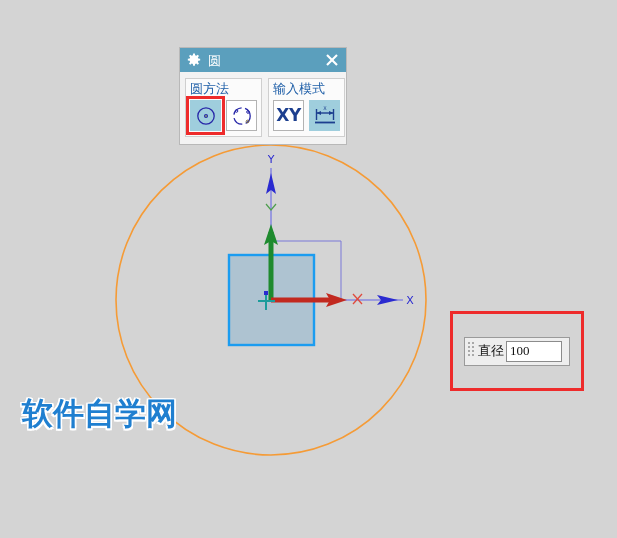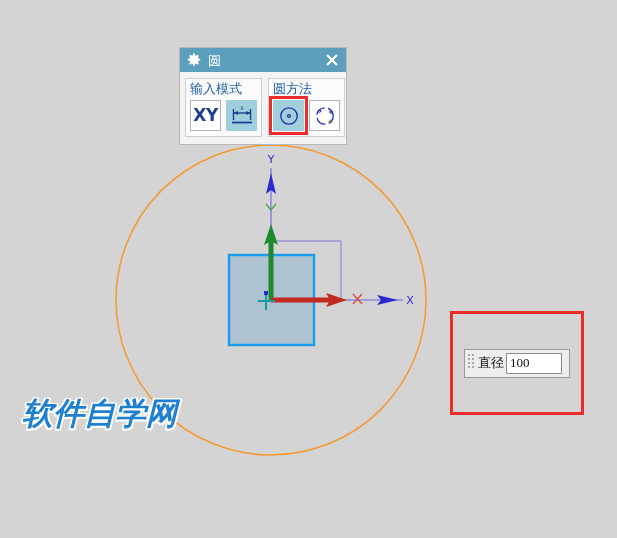--- a/index.html
+++ b/index.html
@@ -22,21 +22,20 @@
     width: 617px; height: 538px;
   }
 
   
   #watermark {
     position: absolute;
     left: 22px;
     top: 396px;
     width: 160px;
     user-select: none;
-    font-style: italic;
   }
   #watermark .wm-cn {
     font-size: 31px;
     font-weight: bold;
     color: #1f7fd0;
     letter-spacing: 0px;
     line-height: 34px;
     text-shadow:
       -1.5px -1.5px 0 #fff, 1.5px -1.5px 0 #fff,
       -1.5px  1.5px 0 #fff, 1.5px  1.5px 0 #fff,
@@ -143,21 +142,21 @@
     line-height: 17px;
     letter-spacing: -0.5px;
   }
 
   
   #diameter-panel {
     position: absolute;
     left: 450px;
     top: 311px;
     width: 134px;
-    height: 104px;
+    height: 80px;
     box-sizing: border-box;
     border: 3px solid #ee2b2b;
     background: #d4d4d4;
     display: flex;
     align-items: center;
     justify-content: center;
   }
   #diameter-inner {
     width: 106px;
     height: 29px;
@@ -253,59 +252,59 @@
     <span id="dialog-title-text">圆</span>
     <svg id="dialog-close" viewBox="0 0 16 16">
       <line x1="3" y1="3" x2="13" y2="13" stroke="#ffffff" stroke-width="2.1"></line>
       <line x1="13" y1="3" x2="3" y2="13" stroke="#ffffff" stroke-width="2.1"></line>
     </svg>
   </div>
 
   <div id="dialog-body">
 
     <div class="group-box">
+      <div class="group-label">圆方法</div>
+      <div class="btn-row">
+
+        <div class="tool-btn selected highlight-box">
+          <svg width="24" height="24" viewBox="0 0 24 24">
+            <circle cx="12" cy="12" r="8.2" fill="none" stroke="#2727a8" stroke-width="1.3"></circle>
+            <circle cx="12" cy="12" r="1.5" fill="none" stroke="#2727a8" stroke-width="1.1"></circle>
+            <circle cx="12" cy="12" r="0.8" fill="#5a5a2a"></circle>
+          </svg>
+        </div>
+
+        <div class="tool-btn">
+          <svg width="24" height="24" viewBox="0 0 24 24">
+            <circle cx="12" cy="12" r="8.2" fill="none" stroke="#2727a8" stroke-width="1.3" stroke-dasharray="11 3.5" stroke-dashoffset="2"></circle>
+            <circle cx="6.5" cy="7" r="1.3" fill="none" stroke="#2727a8" stroke-width="1"></circle>
+            <circle cx="18" cy="8" r="1.3" fill="none" stroke="#2727a8" stroke-width="1"></circle>
+            <circle cx="17.5" cy="17.5" r="1.3" fill="none" stroke="#7a6a3a" stroke-width="1"></circle>
+          </svg>
+        </div>
+      </div>
+    </div>
+
+    <div class="group-box">
       <div class="group-label">输入模式</div>
       <div class="btn-row">
 
         <div class="tool-btn">
           <span class="xy-label">XY</span>
         </div>
 
         <div class="tool-btn selected">
           <svg width="24" height="24" viewBox="0 0 24 24">
             <line x1="3.5" y1="5" x2="3.5" y2="16" stroke="#1c3f8f" stroke-width="1.4"></line>
             <line x1="20.5" y1="5" x2="20.5" y2="16" stroke="#1c3f8f" stroke-width="1.4"></line>
             <line x1="3.5" y1="9" x2="20.5" y2="9" stroke="#1c3f8f" stroke-width="1.4"></line>
             <polygon points="3.5,9 8,7 8,11" fill="#1c3f8f"></polygon>
             <polygon points="20.5,9 16,7 16,11" fill="#1c3f8f"></polygon>
             <line x1="2" y1="18.5" x2="22" y2="18.5" stroke="#1c3f8f" stroke-width="1.8"></line>
             <text x="12" y="6" font-size="5" fill="#1c3f8f" text-anchor="middle" font-family="DejaVu Sans, sans-serif">X</text>
-          </svg>
-        </div>
-      </div>
-    </div>
-
-    <div class="group-box">
-      <div class="group-label">圆方法</div>
-      <div class="btn-row">
-
-        <div class="tool-btn selected highlight-box">
-          <svg width="24" height="24" viewBox="0 0 24 24">
-            <circle cx="12" cy="12" r="8.2" fill="none" stroke="#2727a8" stroke-width="1.3"></circle>
-            <circle cx="12" cy="12" r="1.5" fill="none" stroke="#2727a8" stroke-width="1.1"></circle>
-            <circle cx="12" cy="12" r="0.8" fill="#5a5a2a"></circle>
-          </svg>
-        </div>
-
-        <div class="tool-btn">
-          <svg width="24" height="24" viewBox="0 0 24 24">
-            <circle cx="12" cy="12" r="8.2" fill="none" stroke="#2727a8" stroke-width="1.3" stroke-dasharray="11 3.5" stroke-dashoffset="2"></circle>
-            <circle cx="6.5" cy="7" r="1.3" fill="none" stroke="#2727a8" stroke-width="1"></circle>
-            <circle cx="18" cy="8" r="1.3" fill="none" stroke="#2727a8" stroke-width="1"></circle>
-            <circle cx="17.5" cy="17.5" r="1.3" fill="none" stroke="#7a6a3a" stroke-width="1"></circle>
           </svg>
         </div>
       </div>
     </div>
 
   </div>
 </div>
 
 <div id="diameter-panel">
   <div id="diameter-inner">

